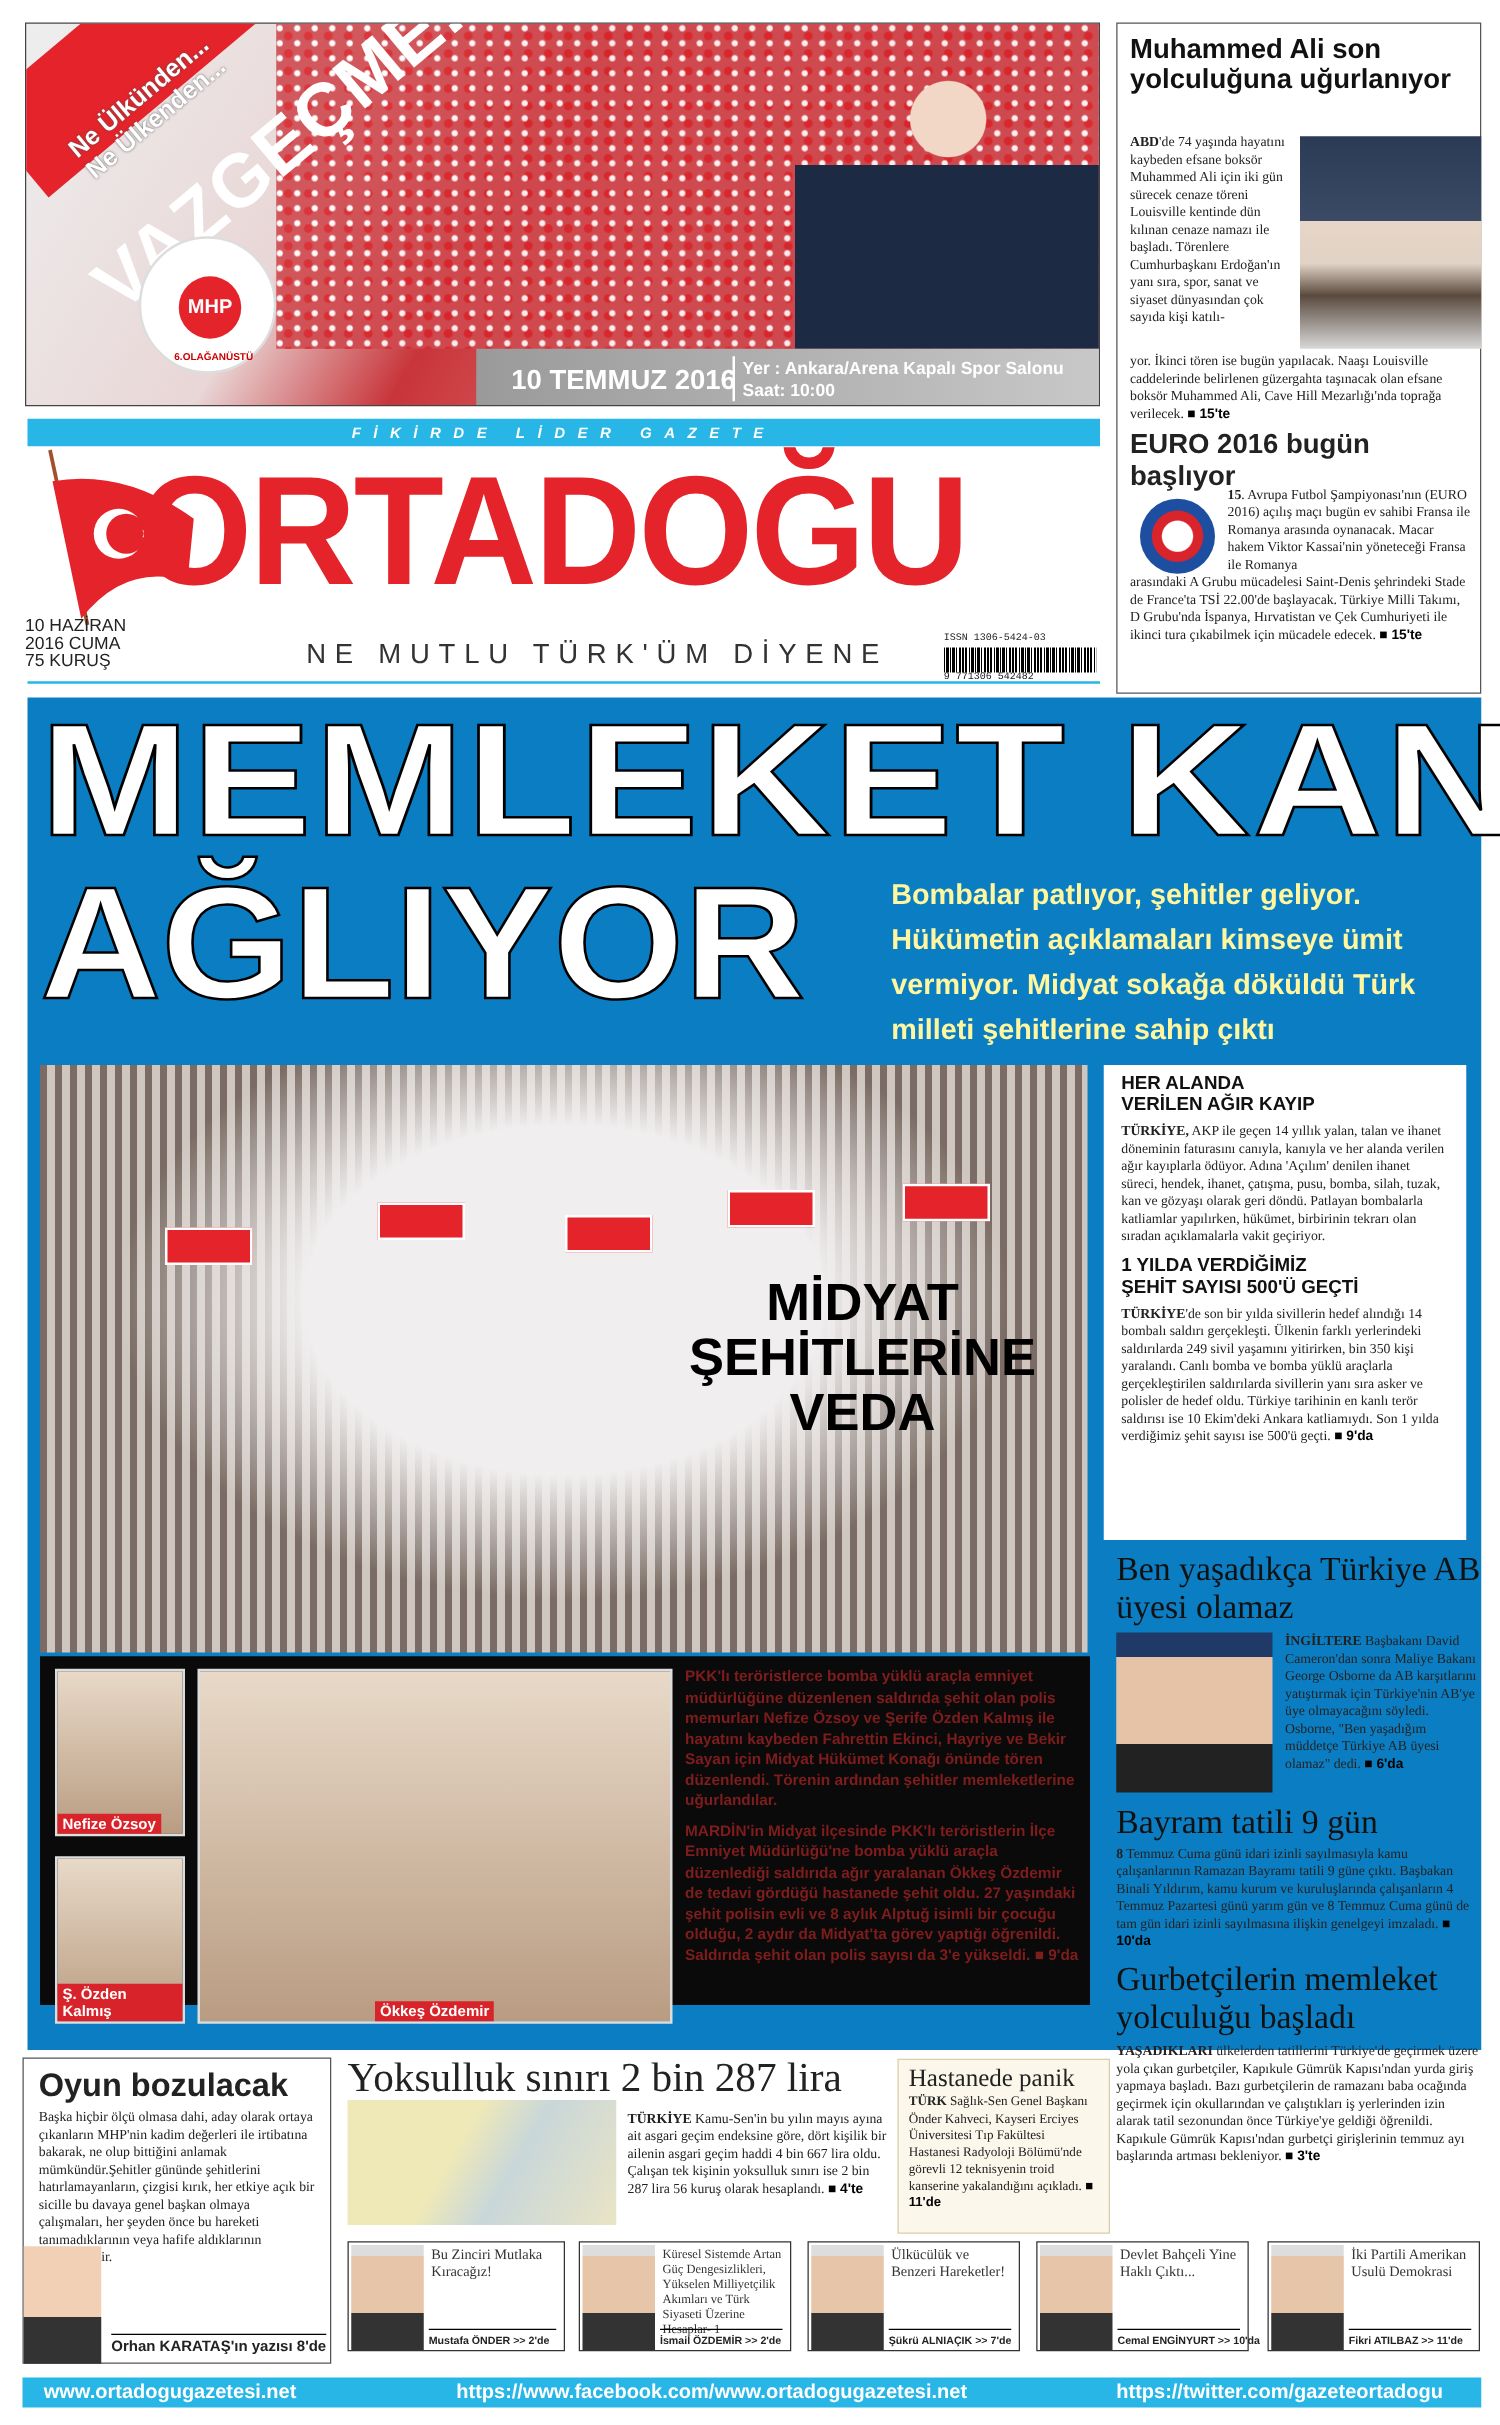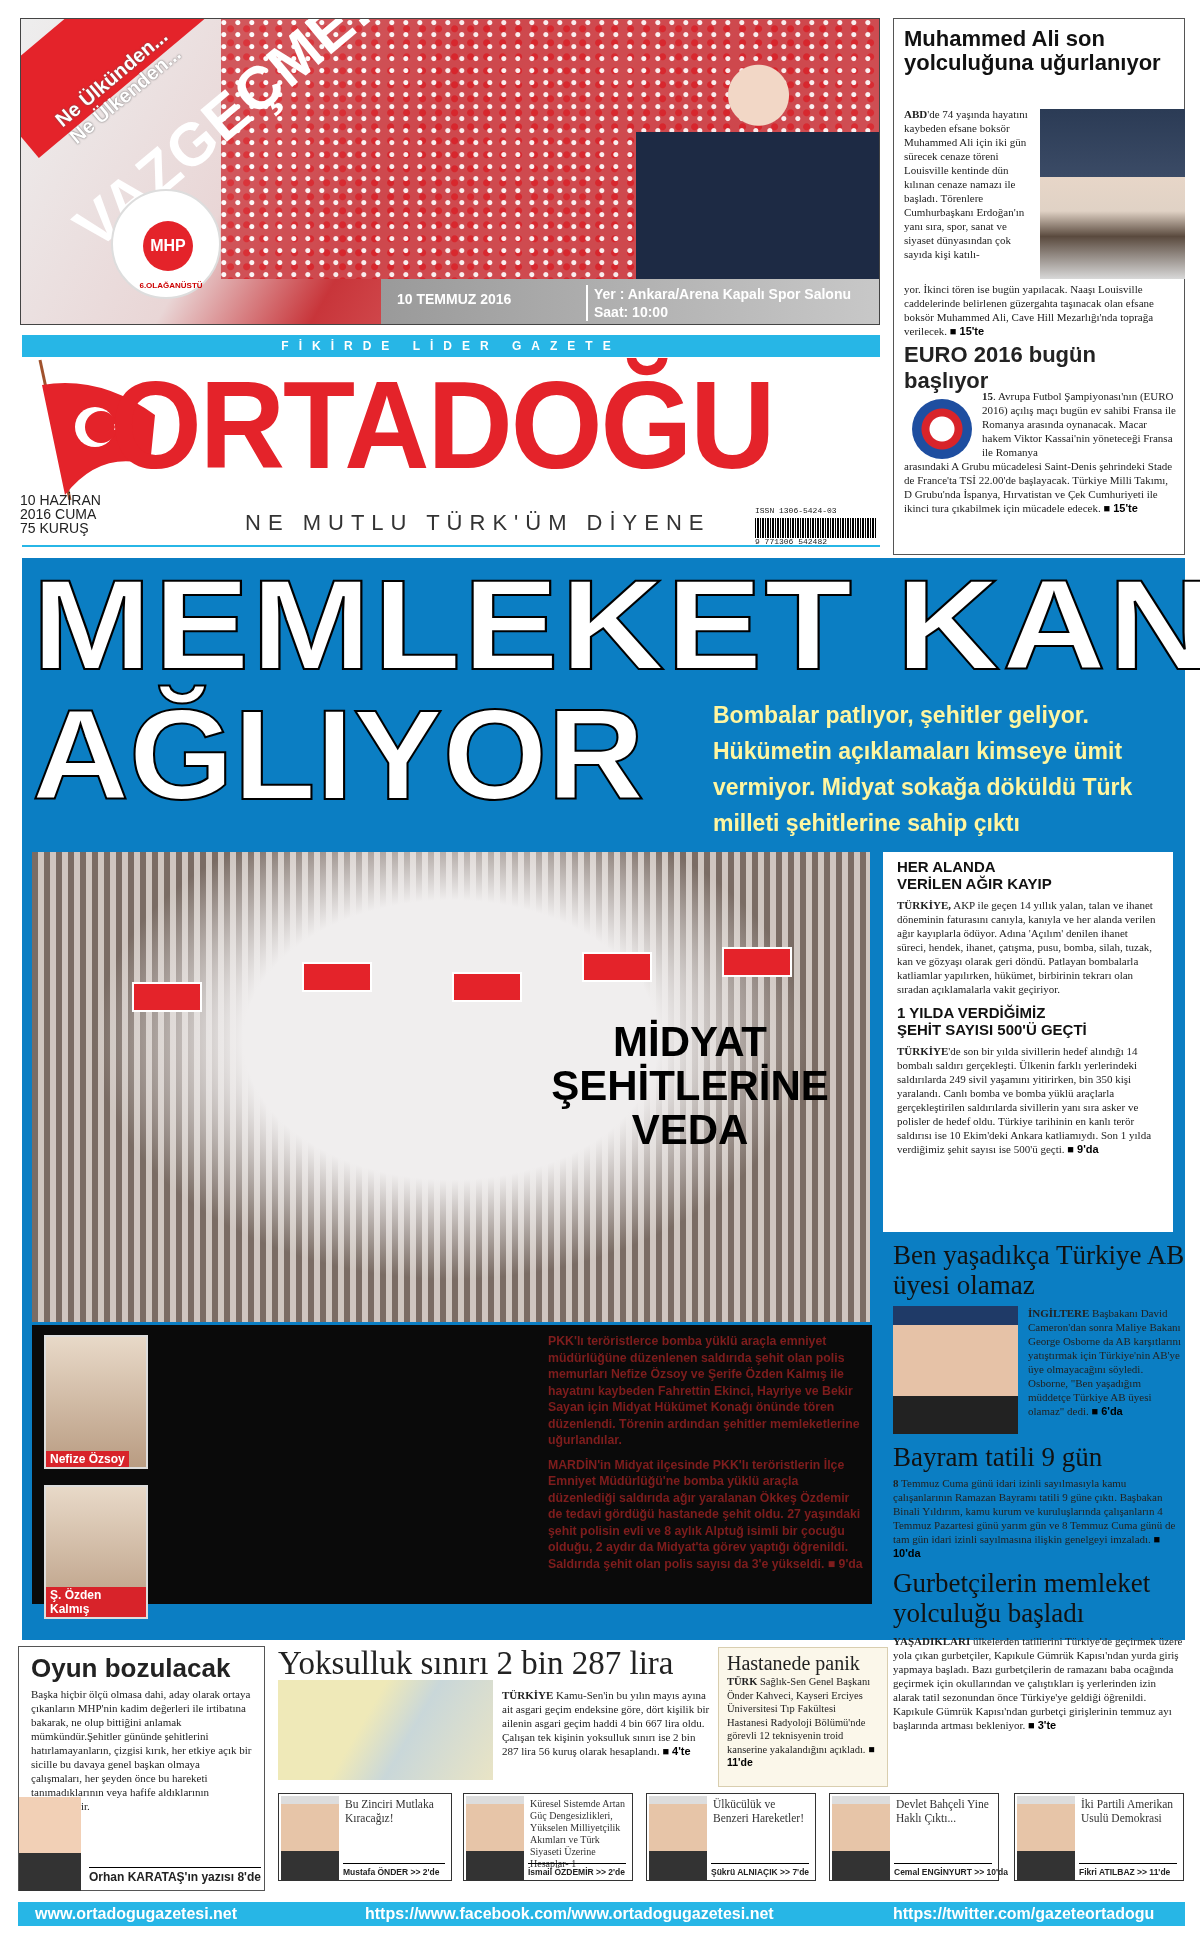--- a/index.html
+++ b/index.html
@@ -20,26 +20,26 @@
      #cf4a4f; opacity: .9; }
   #banner .ribbon { left: -40px; top: 70px; width: 500px; height: 90px; background: #e4232a; transform: rotate(-40deg); transform-origin: left top; }
   #banner .vaz { left: 40px; top: 190px; font-size: 60px; font-weight: 900; color: #fff; transform: rotate(-40deg); transform-origin: left top; letter-spacing: 1px; white-space: nowrap; }
   #banner .neulk { left: 30px; top: 95px; font-size: 20px; font-weight: bold; color: #fff; transform: rotate(-40deg); transform-origin: left top; white-space: nowrap; line-height: 22px; text-shadow: 0 0 2px #555; }
   #banner .logo { left: 90px; top: 170px; width: 110px; height: 110px; border-radius: 50%; background: #fff; border: 2px solid #ddd; }
   #banner .logo .mhp { left: 30px; top: 30px; width: 50px; height: 50px; border-radius: 50%; background: #e4232a; color:#fff; font-size: 16px; font-weight: bold; display:flex; align-items:center; justify-content:center; }
   #banner .logo-cap { left: 80px; top: 262px; width: 140px; text-align:center; font-size: 8px; color: #c00; font-weight: bold; line-height: 10px; }
   #banner .logo-cap span { display:block; color:#333;margin-top:47px; }
   #banner .leader { left: 615px; top: 15px; width: 245px; height: 245px; background: radial-gradient(circle at 50% 25%, #f2d7c6 0 30px, transparent 31px), linear-gradient(180deg, transparent 40%, #1d2a44 40%); }
   #banner .info { left: 360px; top: 260px; width: 500px; height: 47px; background: linear-gradient(90deg,#9a9a9a,#c8c8c8); }
-  #banner .date { left: 376px; top: 272px; font-size: 14px; font-weight: bold; color: #fff; font-family: "Liberation Sans", sans-serif; }
+  #banner .date { left: 388px; top: 272px; font-size: 22px; font-weight: bold; color: #fff; font-family: "Liberation Sans", sans-serif; }
   #banner .sep { left: 565px; top: 266px; width: 2px; height: 36px; background: #fff; }
   #banner .place { left: 573px; top: 266px; font-size: 14px; font-weight: bold; color: #fff; line-height: 18px; }
 
   
-  #tagline-bar { left: 22px; top: 335px; width: 858px; height: 22px; background: #27b6e6; color:#fff; font-size: 12px; font-weight: bold; text-align:center; letter-spacing: 10px; line-height: 22px; }
+  #tagline-bar { left: 22px; top: 335px; width: 858px; height: 22px; background: #27b6e6; color:#fff; font-size: 12px; font-weight: bold; text-align:center; letter-spacing: 10px; line-height: 22px; font-style: italic; }
   #mast-flag { left: 30px; top: 355px; width: 130px; height: 145px; }
   #mast-title { left: 110px; top: 355px; font-size: 118px; font-weight: 900; color: #e4232a; font-family: "Liberation Sans", sans-serif; letter-spacing: -2px; line-height: 140px; transform: scaleY(1.05); }
   #mast-date { left: 20px; top: 493px; font-size: 14px; line-height: 14px; color:#222; font-family:"Liberation Sans",sans-serif; }
   #mast-motto { left: 245px; top: 510px; font-size: 22px; letter-spacing: 7px; color:#333; font-family:"Liberation Sans",sans-serif; }
   #issn { left: 755px; top: 506px; font-size: 8px; font-family: "Liberation Mono", monospace; }
   #barcode { left: 755px; top: 518px; width: 122px; height: 20px; background: repeating-linear-gradient(90deg,#000 0 1px,#fff 1px 2px,#000 2px 4px,#fff 4px 5px); }
   #barcode-num { left: 755px; top: 537px; font-size: 8px; font-family:"Liberation Mono",monospace; }
   #mast-line { left: 22px; top: 545px; width: 858px; height: 2px; background: #27b6e6; }
 
   
@@ -189,20 +189,23 @@
   <p class="body" style="margin-top:6px"><b class="lead">TÜRKİYE</b><span>'de son bir yılda sivillerin hedef alındığı 14 bombalı saldırı gerçekleşti. Ülkenin farklı yerlerindeki saldırılarda 249 sivil yaşamını yitirirken, bin 350 kişi yaralandı. Canlı bomba ve bomba yüklü araçlarla gerçekleştirilen saldırılarda sivillerin yanı sıra asker ve polisler de hedef oldu. Türkiye tarihinin en kanlı terör saldırısı ise 10 Ekim'deki Ankara katliamıydı. Son 1 yılda verdiğimiz şehit sayısı ise 500'ü geçti.</span> <span class="ref">9'da</span></p>
 </div>
 
 <div id="black-box" class="abs">
   <div class="victim" style="left:12px;top:10px;width:104px;height:134px;">
     <span class="cap">Nefize Özsoy</span>
   </div>
   <div class="victim" style="left:12px;top:160px;width:104px;height:134px;">
     <span class="cap">Ş. Özden Kalmış</span>
   </div>
+  <div class="victim" style="left:126px;top:10px;width:380px;height:284px;">
+    <span class="cap" style="left:140px;">Ökkeş Özdemir</span>
+  </div>
 </div>
 <div id="pkk-text" class="abs">
   <p>PKK'lı teröristlerce bomba yüklü araçla emniyet müdürlüğüne düzenlenen saldırıda şehit olan polis memurları Nefize Özsoy ve Şerife Özden Kalmış ile hayatını kaybeden Fahrettin Ekinci, Hayriye ve Bekir Sayan için Midyat Hükümet Konağı önünde tören düzenlendi. Törenin ardından şehitler memleketlerine uğurlandılar.</p>
   <p style="margin-top:8px"><span>MARDİN'in Midyat ilçesinde PKK'lı teröristlerin  İlçe Emniyet Müdürlüğü'ne bomba yüklü araçla düzenlediği saldırıda ağır yaralanan Ökkeş Özdemir de tedavi gördüğü hastanede şehit oldu. 27 yaşındaki şehit polisin evli ve 8 aylık Alptuğ isimli bir çocuğu olduğu, 2 aydır da Midyat'ta görev yaptığı öğrenildi. Saldırıda şehit olan polis sayısı da 3'e yükseldi.</span> <span>■ <span>9'da</span></span></p>
 </div>
 
 <div id="ab-area" class="abs">
   <div class="big-serif">Ben yaşadıkça Türkiye AB üyesi olamaz</div>
   <div style="position:relative;height:130px;margin-top:6px;">
     <div class="photo" style="position:absolute;left:0;top:0;width:125px;height:128px;background:linear-gradient(180deg,#1f3a67 0 15%, #e6c2a7 15% 70%, #222 70%);"></div>

